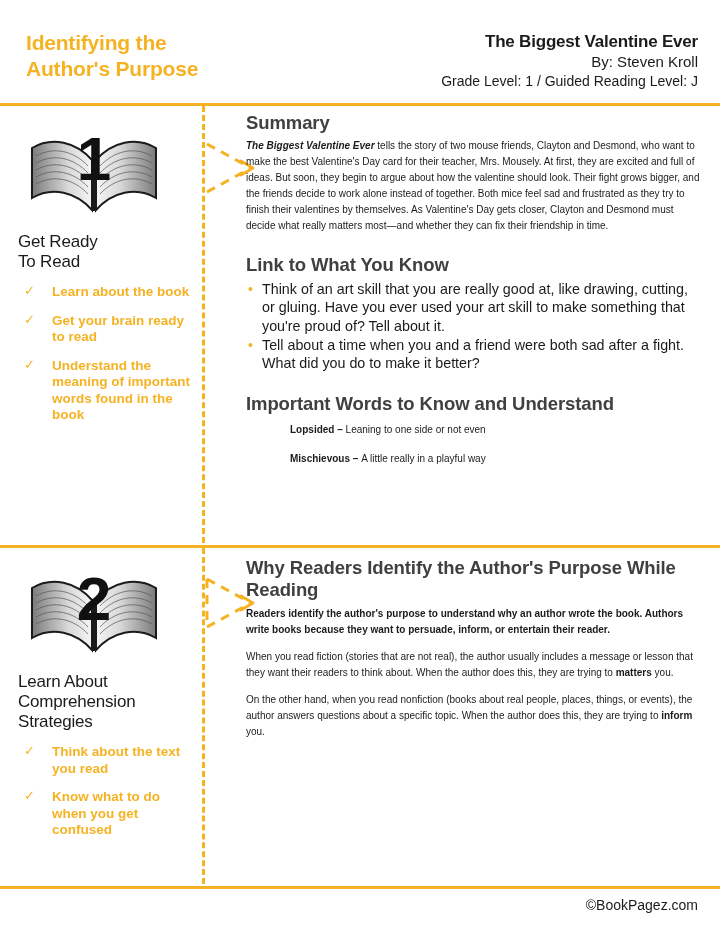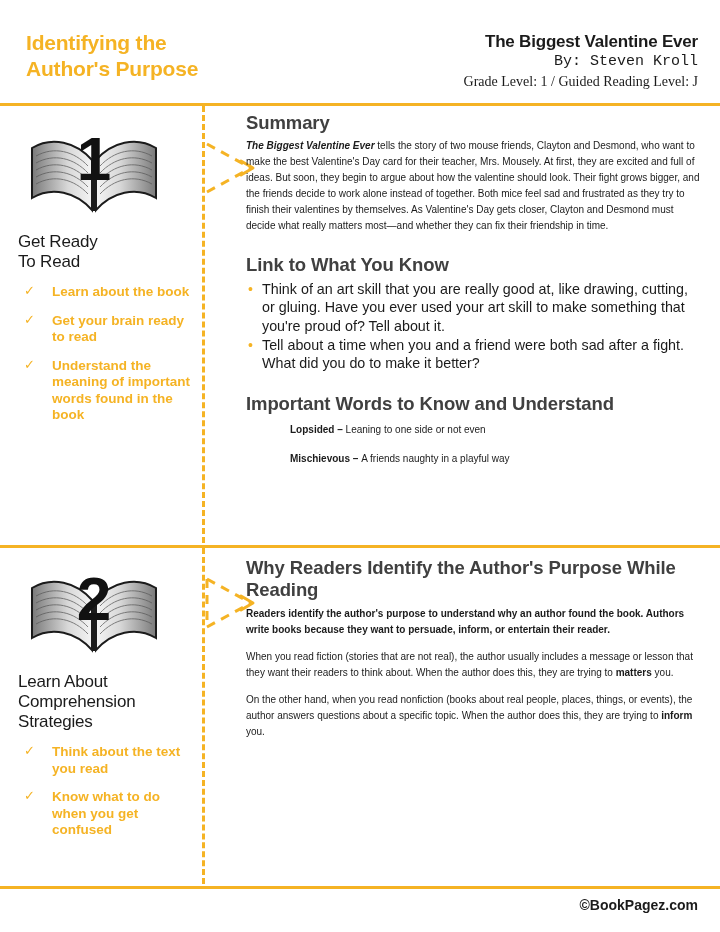--- a/index.html
+++ b/index.html
@@ -53,27 +53,25 @@
     font-weight: bold;
     font-size: 17px;
     line-height: 21px;
     color: #1b1b1b;
     letter-spacing: -0.2px;
   }
   .book-author {
     font-size: 15px;
     line-height: 20px;
     color: #1b1b1b;
-    font-family: Liberation Mono, monospace;
   }
   .book-level {
     font-size: 14px;
     line-height: 19px;
     color: #1b1b1b;
-    font-family: Liberation Serif, serif;
   }
 
   
   .hrule {
     position: absolute;
     left: 0;
     width: 720px;
     height: 3px;
     background: #F5B324;
   }
@@ -224,21 +222,21 @@
   .footer {
     position: absolute;
     left: 0;
     top: 896px;
     width: 720px;
     text-align: right;
   }
   .footer-text {
     display: inline-block;
     padding-right: 22px;
-    font-weight: bold;
+    font-weight: normal;
     font-size: 14px;
     color: #1b1b1b;
   }
 </style>
 </head>
 <body>
 
 <div class="page">
 
   <div class="header">
@@ -345,21 +343,21 @@
     <ul class="bullets">
       <li><span class="dot">•</span><span>Think of an art skill that you are really good at, like drawing, cutting, or gluing.  Have you ever used your art skill to make something that you're proud of?  Tell about it.</span></li>
       <li><span class="dot">•</span><span>Tell about a time when you and a friend were both sad after a fight.  What did you do to make it better?</span></li>
     </ul>
 
     <div class="gap-lg"></div>
 
     <h2 class="section-title">Important Words to Know and Understand</h2>
     <ul class="vocab">
       <li><b>Lopsided</b><b> – </b><span>Leaning to one side or not even</span></li>
-      <li><b>Mischievous</b><b> – </b><span>A friends naughty in a playful way</span></li>
+      <li><b>Mischievous</b><b> – </b><span>A little really in a playful way</span></li>
     </ul>
   </div>
 
   <div class="sidebar s2">
     <div class="step-icon">
       <svg width="140" height="104" viewBox="0 0 140 104">
         <defs>
           <linearGradient id="pgL2" x1="0" y1="0" x2="1" y2="0">
             <stop offset="0%" stop-color="#7a7a7a"></stop>
             <stop offset="60%" stop-color="#d8d8d8"></stop>
@@ -402,21 +400,21 @@
       <li>
         <span class="check-mark">✓</span>
         <span>Know what to do when you get confused</span>
       </li>
     </ul>
   </div>
 
   <div class="content s2">
     <h2 class="section-title tight">Why Readers Identify the Author's Purpose While Reading</h2>
 
-    <p class="body-text bold">Readers identify the author's purpose to understand why an author found the book.  Authors write books because they want to persuade, inform, or entertain their reader.</p>
+    <p class="body-text bold">Readers identify the author's purpose to understand why an author wrote the book.  Authors write books because they want to persuade, inform, or entertain their reader.</p>
 
     <div class="gap-sm"></div>
 
     <p class="body-text"><span>When you read fiction (stories that are not real), the author usually includes a message or lesson that they want their readers to think about.  When the author does this, they are trying to </span><b>matters</b><span> you.</span></p>
 
     <div class="gap-sm"></div>
 
     <p class="body-text"><span>On the other hand, when you read nonfiction (books about real people, places, things, or events), the author answers questions about a specific topic.  When the author does this, they are trying to </span><b>inform</b><span> you.</span></p>
 
     <div class="gap-sm"></div>

